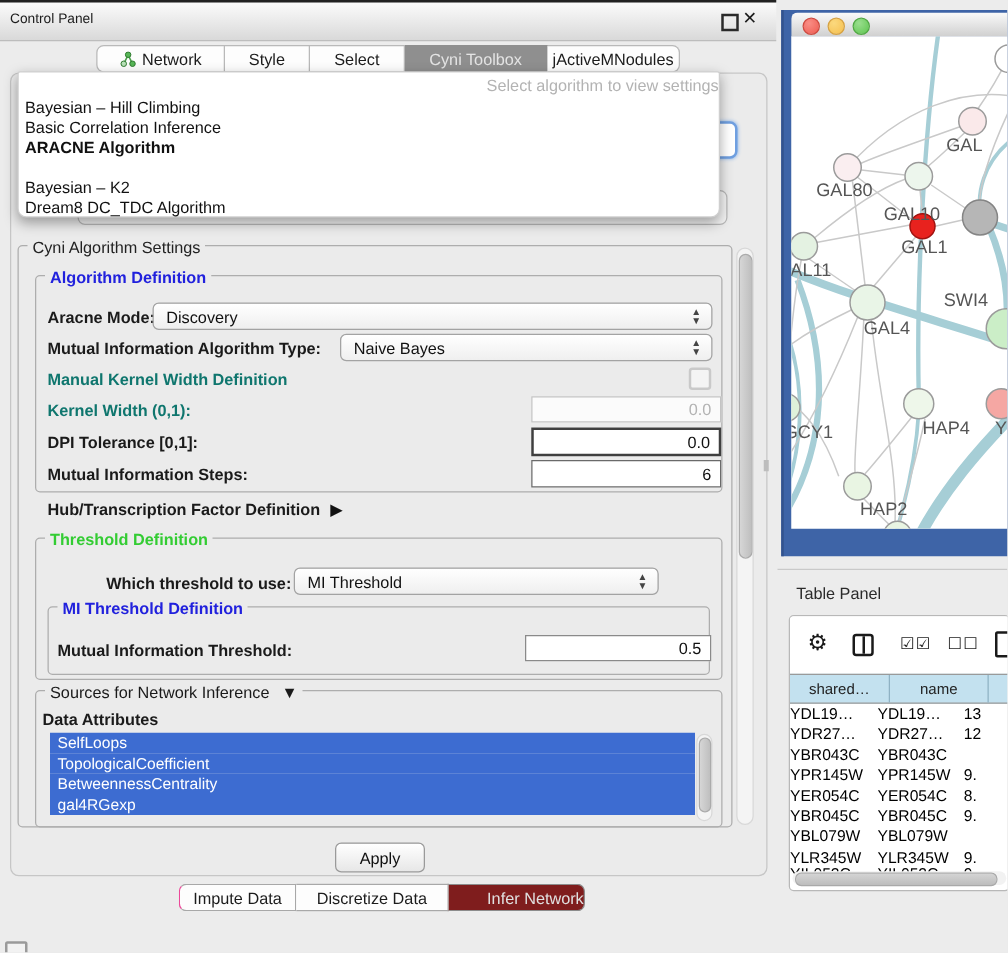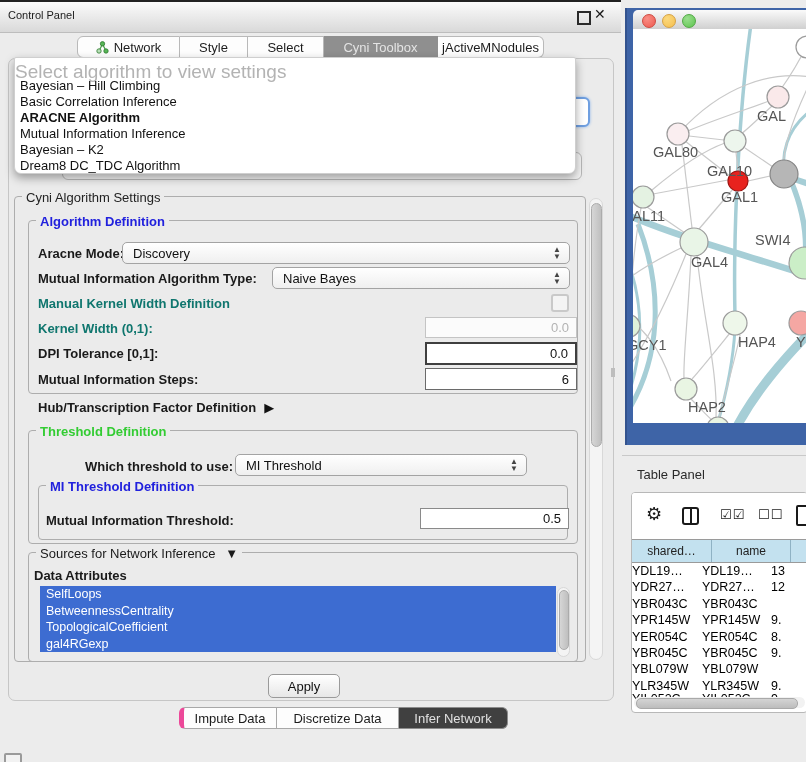--- a/index.html
+++ b/index.html
@@ -45,42 +45,42 @@
     border-radius:5px;font-size:13px;color:#111;display:flex;align-items:center;padding-left:10px;}
   .spinners{position:absolute;right:8px;top:3px;display:flex;flex-direction:column;align-items:center;line-height:7px;font-size:8px;color:#444;}
   .field{position:absolute;background:#fff;font-size:13px;color:#111;display:flex;
     align-items:center;justify-content:flex-end;padding-right:7px;}
   .field.dis{background:#fbfbfb;color:#b3b3b3;border:1px solid #c4c4c4;}
   .checkbox{position:absolute;width:14px;height:14px;border:2px solid #c9c9c9;border-radius:3px;background:#f4f4f4;}
 
   
   .dd-overlay{left:14px;top:57px;width:560px;height:115px;background:#fff;z-index:50;
     border:1px solid #cfcfcf;border-radius:2px 2px 7px 7px;box-shadow:0 4px 10px rgba(0,0,0,.35);}
-  .dd-placeholder{left:0;top:3px;width:560px;text-align:left;font-size:19px;color:#b3b3b3;}
+  .dd-placeholder{left:0;top:3px;width:560px;text-align:right;font-size:13px;color:#b3b3b3;}
   .dd-item{left:0;top:0;width:552px;padding-left:5px;font-size:13px;color:#111;height:16px;line-height:16px;}
   .dd-item.bold{font-weight:700;}
 
   
   .vscroll{background:#f4f4f4;border:1px solid #d8d8d8;border-radius:7px;}
   .vthumb{position:absolute;left:1px;width:9px;background:linear-gradient(90deg,#d6d6d6,#bfbfbf);
     border:1px solid #ababab;border-radius:6px;}
 
   
   .attr-item{width:510px;height:16.5px;line-height:16.5px;background:#3d6cd1;color:#fff;
     font-size:12.5px;padding-left:6px;}
 
   
   .apply-btn{left:268px;top:674px;width:70px;height:22px;border:1px solid #9a9a9a;border-radius:5px;
     background:linear-gradient(#ffffff,#e7e7e7);font-size:13px;color:#111;
     display:flex;align-items:center;justify-content:center;}
   .bottom-tabs{left:143px;top:707px;height:22px;display:flex;}
   .b-tab{height:20px;border:1px solid #a8a8a8;border-left:none;background:#fdfdfd;font-size:13px;
     color:#1c1c1c;display:flex;align-items:center;justify-content:center;}
-  .b-tab.first{border-left:5px solid #ec4899;border-radius:6px 0 0 6px;margin-left:36px;}
-  .b-tab.sel{background:#404040;color:#e0e0e0;border-color:#8c8c8c;border-radius:0 6px 6px 0;}
+  .b-tab.first{border-left:1px solid #ec4899;border-radius:6px 0 0 6px;}
+  .b-tab.sel{background:#7f1d1d;color:#e0e0e0;border-color:#8c8c8c;border-radius:0 6px 6px 0;justify-content:flex-end;}
 
   
   .net-frame{left:625px;top:8px;width:181px;height:437px;background:#3e64a7;border-left:2px solid #33538e;}
   .net-titlebar{left:633px;top:10px;width:173px;height:19px;background:linear-gradient(#fafafa,#d0d0d0);
     border-bottom:1px solid #949494;border-radius:5px 0 0 0;}
   .light{position:absolute;top:3.5px;width:12px;height:12px;border-radius:50%;}
   .net-canvas{left:633px;top:29px;width:173px;height:394px;background:#fff;overflow:hidden;}
 
   
   .tp-bar{left:622px;top:455px;width:184px;height:34px;border-top:1px solid #c9c9c9;background:#ececec;}
@@ -211,22 +211,22 @@
 
   <div class="abs groupbox" style="left:28px;top:552px;width:548px;height:108px;"></div>
   <div class="group-label" style="left:36px;top:546px;color:#1a1a1a;">
     <span>Sources for Network Inference</span>
     <span style="margin-left:6px;">▼</span>
   </div>
   <div class="lbl" style="left:34px;top:568px;">Data Attributes</div>
 
   <div class="abs" style="left:40px;top:586px;width:516px;height:70px;overflow:hidden;">
     <div class="attr-item">SelfLoops</div>
+    <div class="attr-item">TopologicalCoefficient</div>
     <div class="attr-item">BetweennessCentrality</div>
-    <div class="attr-item">TopologicalCoefficient</div>
     <div class="attr-item">gal4RGexp</div>
   </div>
   <div class="abs vscroll" style="left:557px;top:587px;width:11px;height:68px;">
     <div class="vthumb" style="top:2px;height:58px;width:8px;"></div>
   </div>
 
   <div class="abs apply-btn">Apply</div>
 
   <div class="abs bottom-tabs">
     <div class="b-tab first" style="width:92px">
@@ -238,21 +238,20 @@
     <div class="b-tab sel" style="width:108px">
       <span>Infer Network</span>
     </div>
   </div>
 
   <div class="abs dd-overlay">
     <div class="abs dd-placeholder">Select algorithm to view settings</div>
     <div class="abs dd-item" style="top:20px;">Bayesian – Hill Climbing</div>
     <div class="abs dd-item" style="top:36px;">Basic Correlation Inference</div>
     <div class="abs dd-item bold" style="top:52px;">ARACNE Algorithm</div>
-    <div class="abs dd-item" style="top:68px;">Mutual Information Inference</div>
     <div class="abs dd-item" style="top:84px;">Bayesian – K2</div>
     <div class="abs dd-item" style="top:100px;">Dream8 DC_TDC Algorithm</div>
   </div>
 
   <div class="abs splitter-handle"></div>
 
   <div class="abs net-frame"></div>
   <div class="abs net-titlebar">
     <div class="light" style="left:9px;background:radial-gradient(circle at 35% 30%,#f98e86,#ee5b50);border:1px solid #ce4a40;"></div>
     <div class="light" style="left:29px;background:radial-gradient(circle at 35% 30%,#fbd97e,#f5bf4f);border:1px solid #d6a243;"></div>

